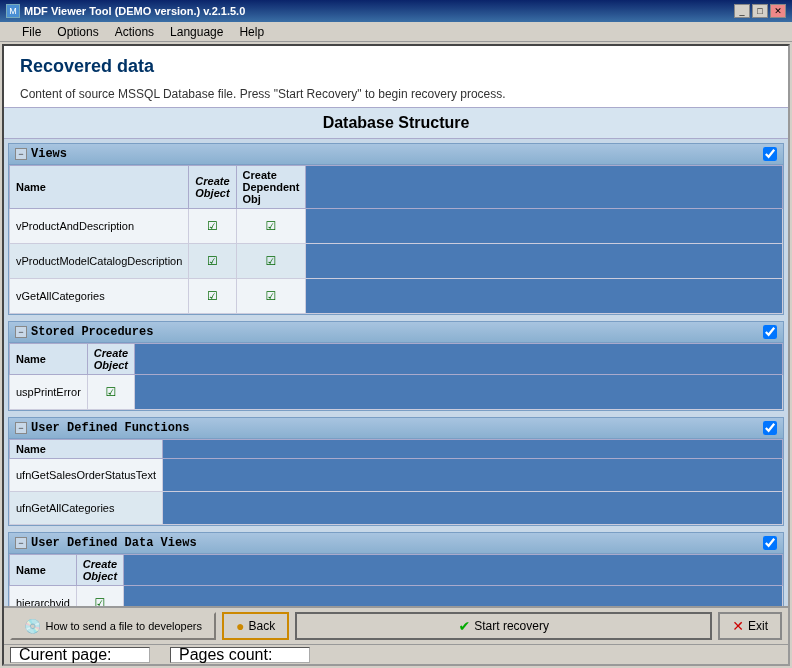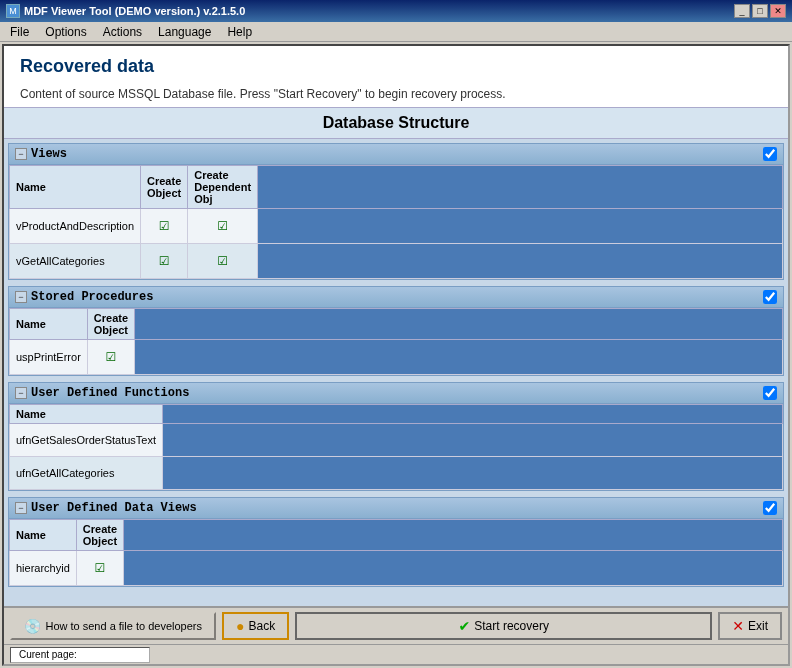--- a/index.html
+++ b/index.html
@@ -56,21 +56,21 @@
       justify-content: center;
       font-size: 9px;
       cursor: pointer;
       color: #000;
     }
 
     
     .menu-bar {
       background: #d4d0c8;
       border-bottom: 1px solid #999;
-      padding: 2px 4px;
+      padding: 2px 16px;
       display: flex;
       gap: 4px;
       height: 20px;
       align-items: center;
     }
     .menu-item {
       padding: 1px 6px;
       font-size: 12px;
       cursor: pointer;
     }
@@ -243,21 +243,21 @@
     .btn-icon-red { color: #cc0000; font-size: 14px; }
     .btn-icon-orange { color: #cc8800; font-size: 14px; }
 
     
     .status-bar {
       background: #d4d0c8;
       border-top: 1px solid #999;
       padding: 2px 6px;
       display: flex;
       gap: 20px;
-      font-size: 10px;
+      font-size: 16px;
       height: 20px;
       align-items: center;
     }
     .status-section {
       display: flex;
       align-items: center;
       gap: 4px;
       border: 1px inset #aaa;
       padding: 1px 8px;
       background: white;
@@ -272,21 +272,21 @@
     }
     .content-area::-webkit-scrollbar-track {
       background: #c8d8e8;
     }
     .content-area::-webkit-scrollbar-thumb {
       background: #7a9ec4;
       border: 1px solid #5580a8;
     }
 
     .col-name { width: 200px; }
-    .col-create { width: 100px; }
+    .col-create { width: 100px; font-style: italic; }
     .col-dep { width: 130px; }
   </style>
 </head>
 <body>
 
 <div class="title-bar">
   <div class="title-bar-left">
     <div class="title-icon">M</div>
     <span class="title-text">MDF Viewer Tool (DEMO version.) v.2.1.5.0</span>
   </div>
@@ -329,20 +329,26 @@
           <tr>
             <th class="col-name">Name</th>
             <th class="col-create cell-center">Create Object</th>
             <th class="col-dep cell-center">Create Dependent Obj</th>
             <th class="td-blue" style="width:100%;"></th>
           </tr>
         </thead>
         <tbody>
           <tr>
             <td>vProductAndDescription</td>
+            <td class="cell-center"><span class="check-icon">☑</span></td>
+            <td class="cell-center"><span class="check-icon">☑</span></td>
+            <td class="td-blue"></td>
+          </tr>
+          <tr>
+            <td>vProductModelCatalogDescription</td>
             <td class="cell-center"><span class="check-icon">☑</span></td>
             <td class="cell-center"><span class="check-icon">☑</span></td>
             <td class="td-blue"></td>
           </tr>
           <tr>
             <td>vGetAllCategories</td>
             <td class="cell-center"><span class="check-icon">☑</span></td>
             <td class="cell-center"><span class="check-icon">☑</span></td>
             <td class="td-blue"></td>
           </tr>
@@ -448,14 +454,17 @@
     <button class="btn btn-exit">
       <span class="btn-icon-red">✕</span>
       <span>Exit</span>
     </button>
   </div>
 
   <div class="status-bar">
     <div class="status-section">
       <span>Curent page:</span>
     </div>
+    <div class="status-section">
+      <span>Pages count:</span>
+    </div>
   </div>
 </div>
 
 </body></html>

